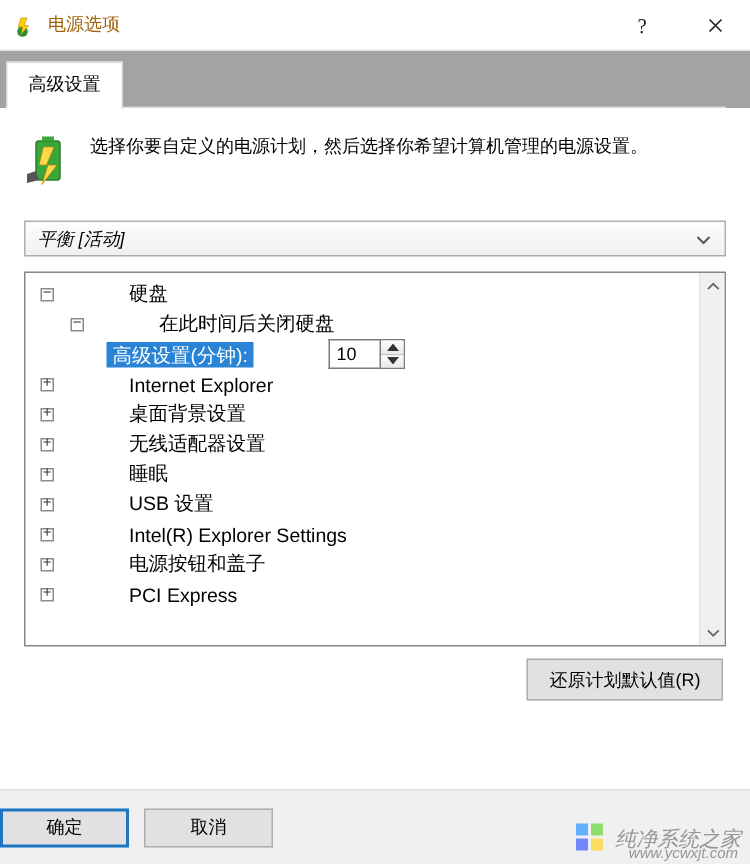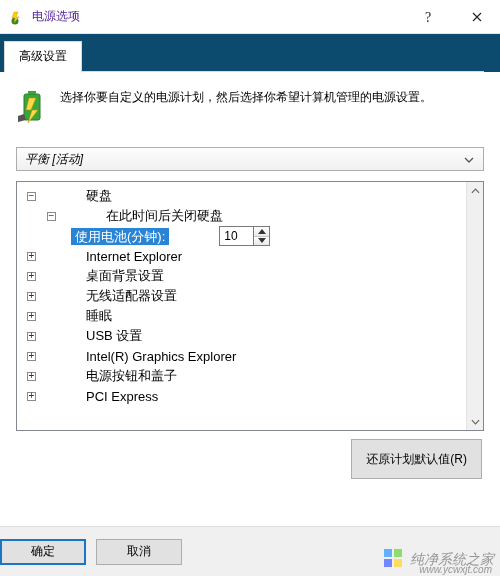--- a/index.html
+++ b/index.html
@@ -8,26 +8,26 @@
     width: 500px; height: 576px;
     font-family: "Microsoft YaHei", "Segoe UI", Tahoma, sans-serif;
     font-size: 12px; color: #000;
     background: #fff; position: relative; overflow: hidden;
   }
   .titlebar {
     height: 34px; display: flex; align-items: center; padding: 0 0 0 8px;
     border-bottom: 1px solid #e5e5e5; background: #fff;
   }
   .titlebar .appicon { width: 16px; height: 16px; margin-right: 8px; }
-  .titlebar .title { font-size: 12px; color: #4c1d95; }
+  .titlebar .title { font-size: 12px; color: #a16207; }
   .titlebar .spacer { flex: 1; }
   .winbtn { width: 46px; height: 34px; display: flex; align-items: center; justify-content: center; color: #333; }
   .winbtn svg { display: block; }
 
-  .tabbar { padding: 6px 16px 0 4px; background: #0c4a6e; }
+  .tabbar { padding: 6px 16px 0 4px; background: #a3a3a3; }
   .tab {
     display: inline-block; padding: 6px 14px 7px 14px;
     border: 1px solid #d9d9d9; border-bottom: 1px solid #fff;
     background: #fff; position: relative; top: 1px; font-size: 12px;
   }
   .tab-underline { border-top: 1px solid #d9d9d9; margin-top: -1px; }
 
   .tabcontent { padding: 16px 16px 0 16px; }
   .introrow { display: flex; }
   .introicon { width: 34px; margin: 2px 10px 0 0; flex: none; }
@@ -92,21 +92,21 @@
     display: flex; align-items: center; justify-content: center;
     border-bottom: 1px solid #c5c5c5;
   }
   .spinbtns .sb:last-child { border-bottom: none; }
   .spinbtns .sb svg { width: 8px; height: 5px; display: block; fill: #333; }
 
   .link { color: #0066cc; }
 
   .restorebar { margin-top: 8px; text-align: right; padding-right: 2px; }
   .btn-std {
-    height: 40px; padding: 0 14px; font-size: 12px;
+    height: 28px; padding: 0 14px; font-size: 12px;
     background: #e1e1e1; border: 1px solid #adadad; cursor: default;
   }
 
   .bottombar {
     position: absolute; left: 0; right: 0; bottom: 0;
     border-top: 1px solid #dfdfdf; background: #f0f0f0;
     height: 50px; display: flex; align-items: center; 
     padding-right: 100px; gap: 10px;
   }
   .btn-ok {
@@ -202,21 +202,21 @@
       <span class="exp minus"></span>
       <span>硬盘</span>
     </div>
 
     <div class="row ind1">
       <span class="exp minus"></span>
       <span>在此时间后关闭硬盘</span>
     </div>
 
     <div class="row ind2" style="padding-right:20px;">
-      <span class="sel">使用电池(分钟):</span>
+      <span class="sel">高级设置(分钟):</span>
       <span class="spinner">
         <input type="text" value="10" style="">
         <span class="spinbtns">
           <span class="sb">
               <svg viewBox="0 0 8 5">
                 <path d="M0 5 L4 0 L8 5 Z"></path>
               </svg>
             </span>
           <span class="sb">
               <svg viewBox="0 0 8 5">
@@ -243,21 +243,21 @@
     <div class="row ind0">
         <span class="exp plus"></span>
         <span>睡眠</span>
       </div>
     <div class="row ind0">
         <span class="exp plus"></span>
         <span>USB 设置</span>
       </div>
     <div class="row ind0">
         <span class="exp plus"></span>
-        <span>Intel(R) Graphics Explorer</span>
+        <span>Intel(R) Explorer Settings</span>
       </div>
     <div class="row ind0">
         <span class="exp plus"></span>
         <span>电源按钮和盖子</span>
       </div>
     <div class="row ind0">
         <span class="exp plus"></span>
         <span>PCI Express</span>
       </div>
   </div>

